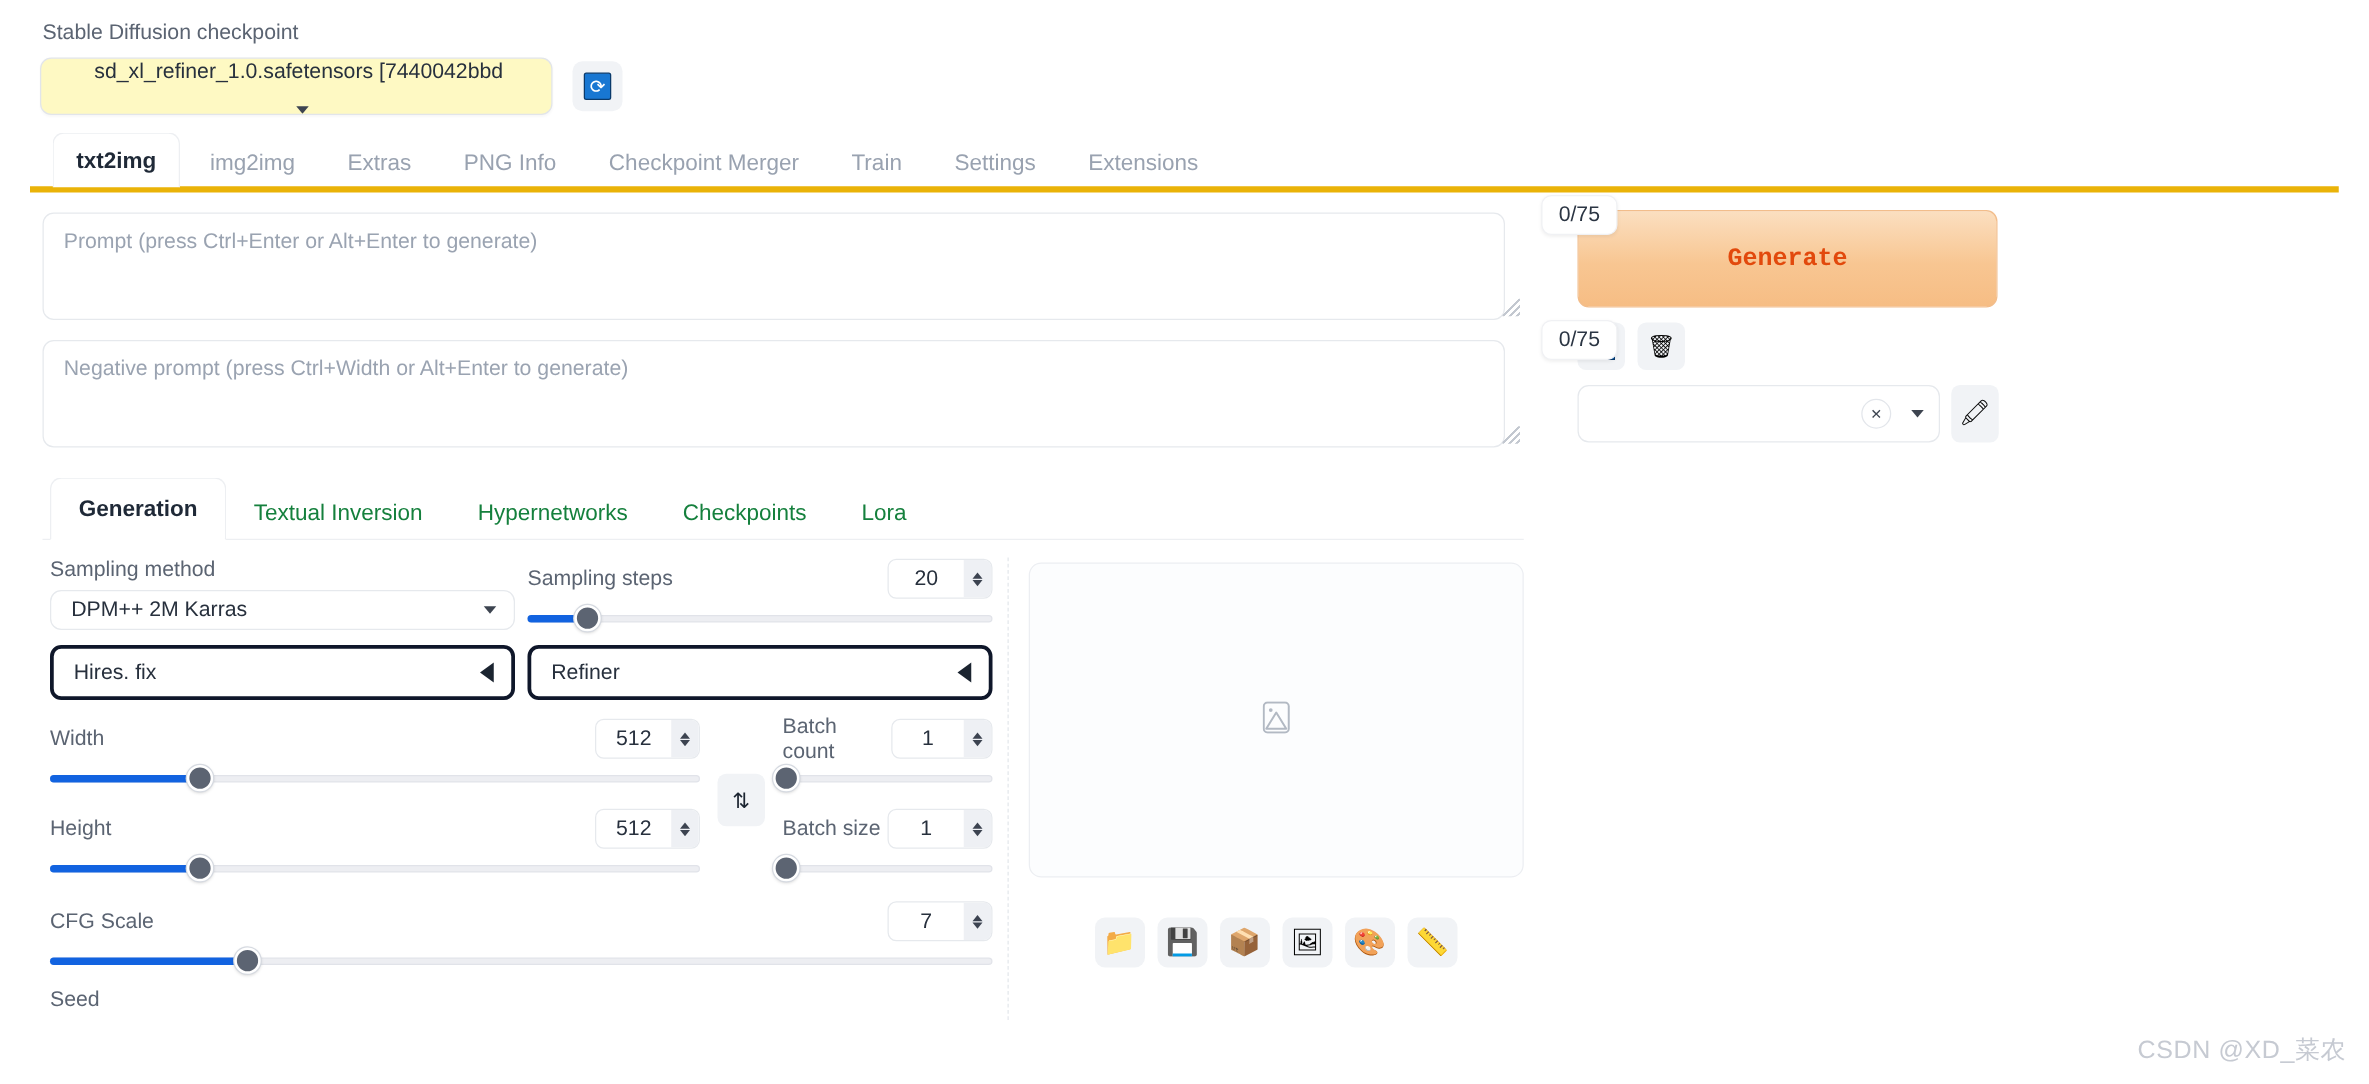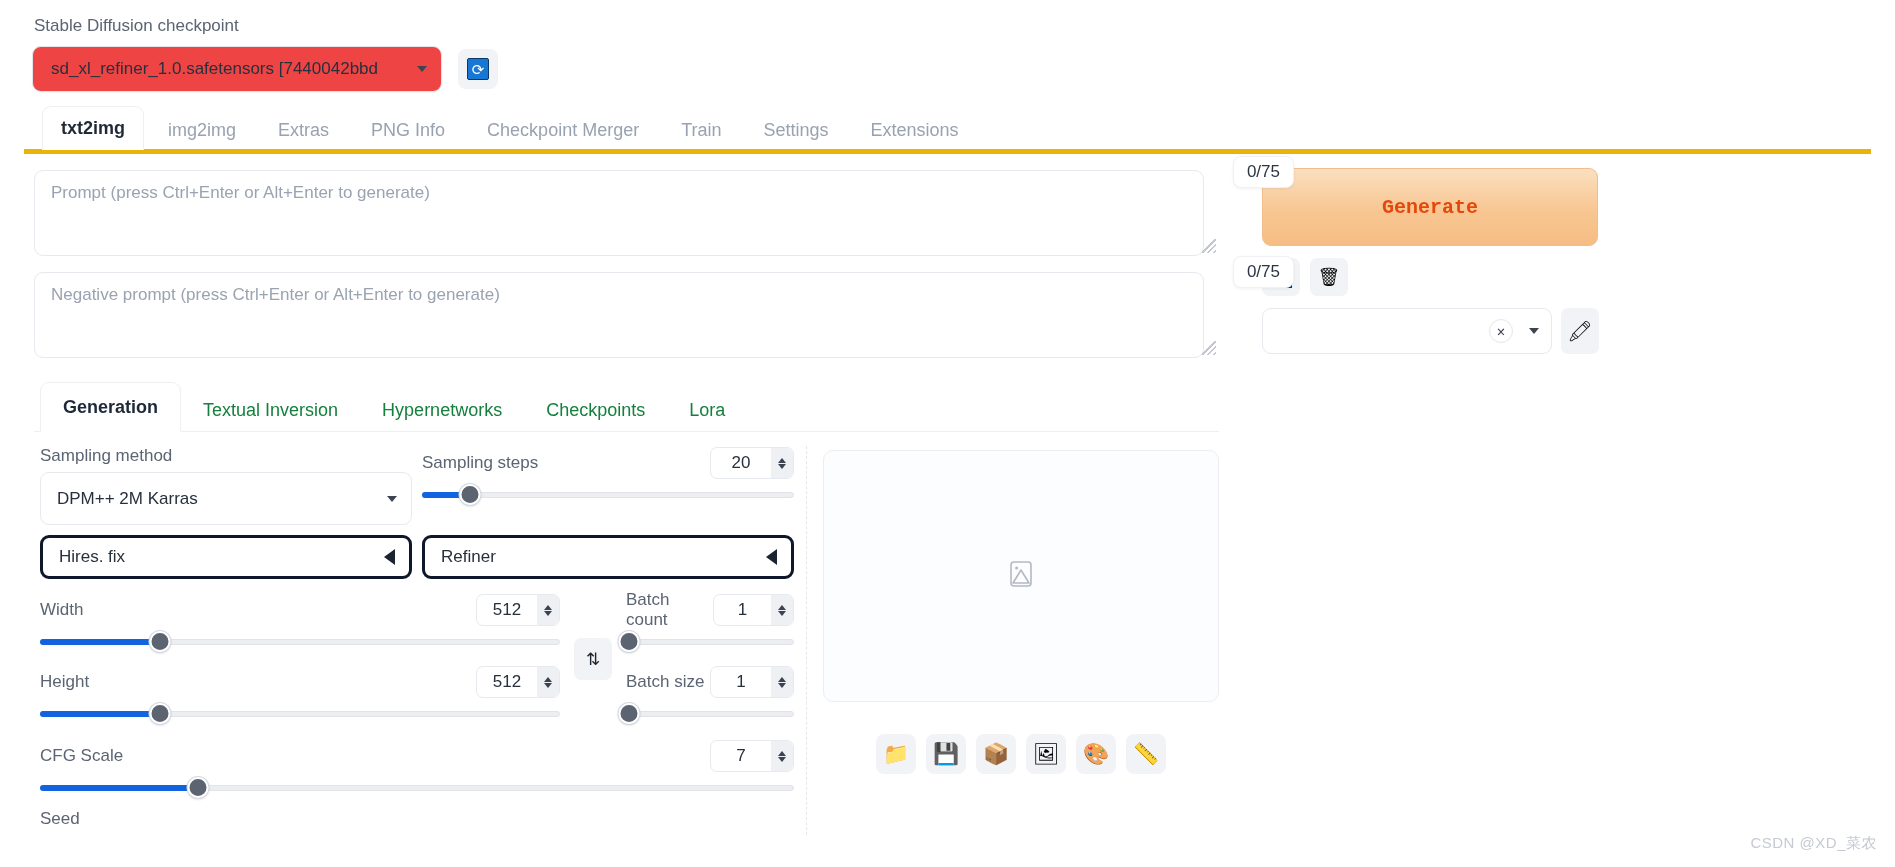--- a/index.html
+++ b/index.html
@@ -24,29 +24,30 @@
     font-size: 17px;
     color: #5b6472;
     margin: 0 0 10px 10px;
     font-weight: 400;
   }
   .ckpt-controls { display: flex; align-items: center; gap: 16px; padding-left: 8px;}
   .ckpt-select {
     width: 410px; height: 46px;
     border: 1px solid #e2e5ea;
     border-radius: 9px;
-    background: #ef4444;
+    background: #fef9c3;
     display: flex; align-items: center;
     padding: 0 14px 0 18px;
     font-size: 17px;
     color: #27303d;
     position: relative;
     overflow: hidden;
     white-space: nowrap;
     box-shadow: 0 1px 2px rgba(0,0,0,0.03);
+    flex-direction: column;
   }
   .ckpt-select .val { flex: 1; overflow: hidden; text-overflow: clip; }
   .caret-down {
     width: 0; height: 0;
     border-left: 5px solid transparent;
     border-right: 5px solid transparent;
     border-top: 6px solid #3d4450;
     margin-left: 6px;
     flex: none;
   }
@@ -230,21 +231,21 @@
     font-size: 17px;
     color: #5b6472;
     margin-bottom: 6px;
     display: block;
   }
   .two-col { display: flex; gap: 10px; }
   .col-a { width: 372px; }
   .col-b { width: 372px; }
 
   .select-box {
-    width: 100%; height: 53px;
+    width: 100%; height: 32px;
     border: 1px solid #e6e9ed;
     border-radius: 9px;
     background: #fff;
     display: flex; align-items: center;
     padding: 0 14px 0 16px;
     font-size: 17px;
     color: #27303d;
     cursor: pointer;
   }
   .select-box .val { flex: 1; }
@@ -363,21 +364,21 @@
     background: #f1f3f6;
     border-radius: 8px;
     display: flex; align-items: center; justify-content: center;
     font-size: 21px;
     cursor: pointer;
   }
 
   .watermark {
     position: absolute;
     right: 18px; bottom: 14px;
-    font-size: 15px;
+    font-size: 20px;
     color: #c6cad2;
     letter-spacing: .5px;
   }
 </style>
 </head>
 <body>
 
 <div class="app">
 
   <div class="ckpt-row">
@@ -409,21 +410,21 @@
     <div class="left-col">
 
       <div class="prompt-wrap">
         <div class="token-badge">0/75</div>
         <div class="prompt-box">Prompt (press Ctrl+Enter or Alt+Enter to generate)</div>
         <span class="resize-grip"></span>
       </div>
 
       <div class="prompt-wrap">
         <div class="token-badge neg">0/75</div>
-        <div class="prompt-box neg">Negative prompt (press Ctrl+Enter or Alt+Enter to generate)</div>
+        <div class="prompt-box neg">Negative prompt (press Ctrl+Width or Alt+Enter to generate)</div>
         <span class="resize-grip"></span>
       </div>
 
       <div class="sub-tabs">
         <div class="sub-tab active">Generation</div>
         <div class="sub-tab">Textual Inversion</div>
         <div class="sub-tab">Hypernetworks</div>
         <div class="sub-tab">Checkpoints</div>
         <div class="sub-tab">Lora</div>
       </div>

